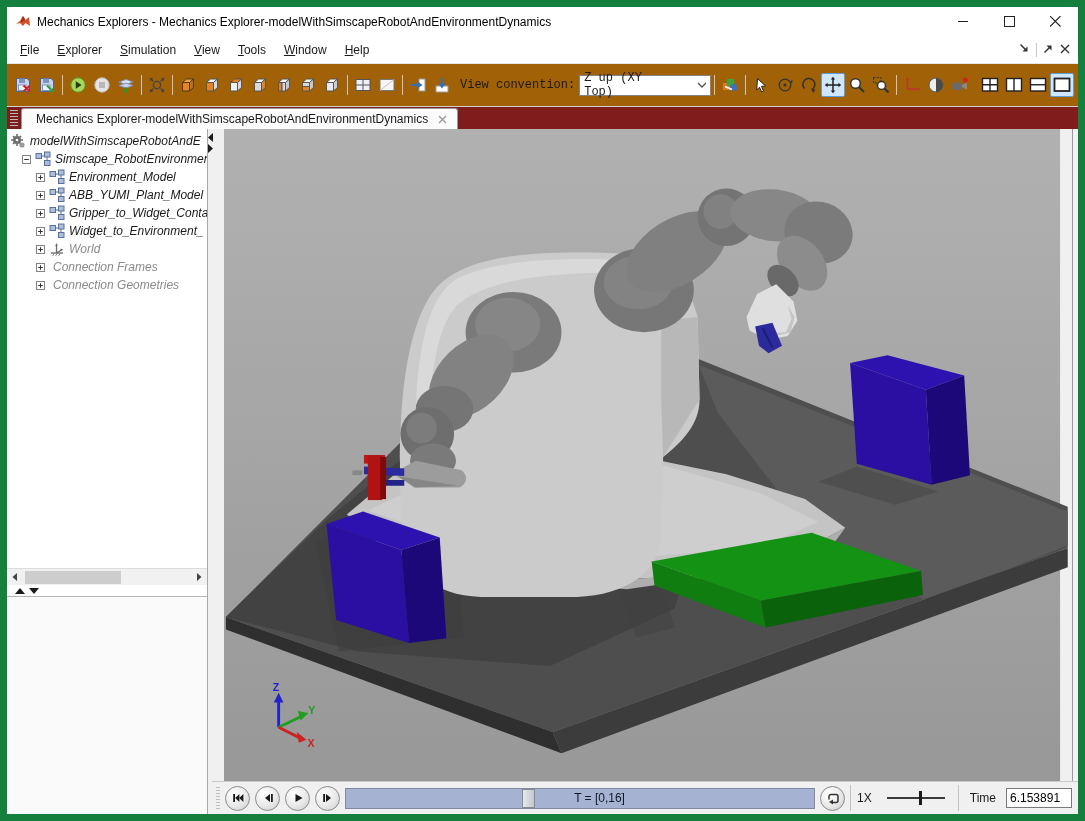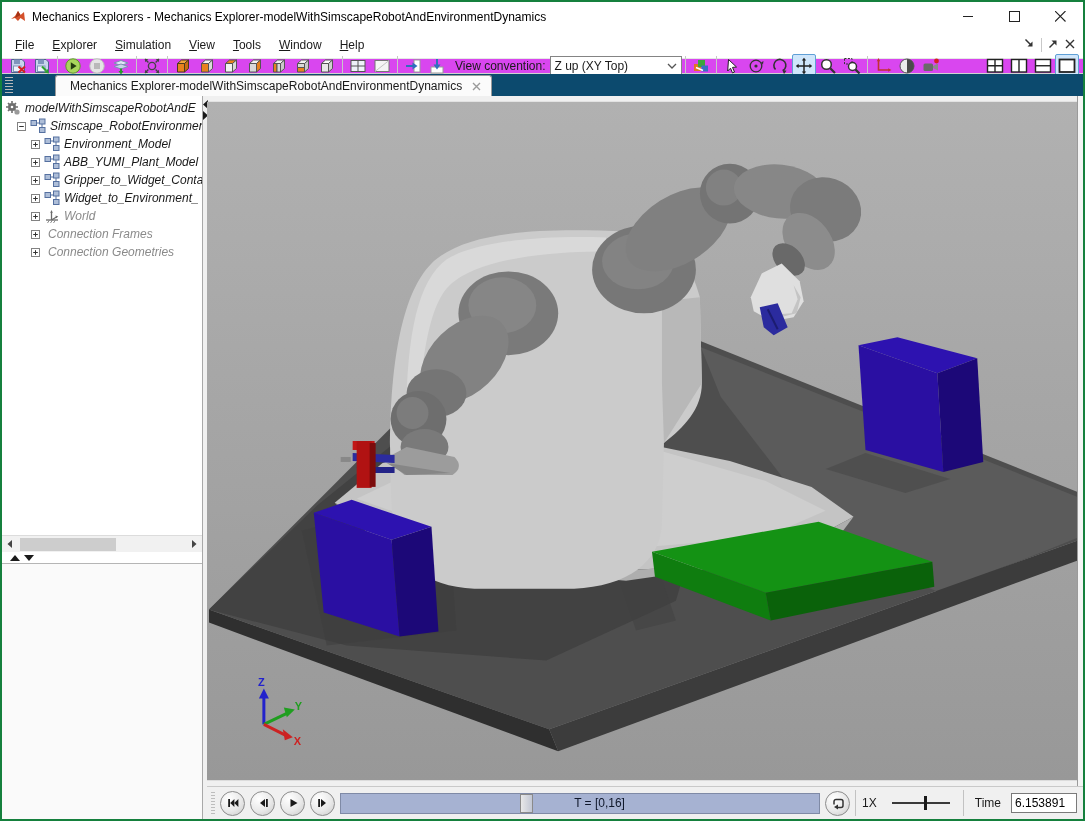--- a/index.html
+++ b/index.html
@@ -1,44 +1,44 @@
 <!DOCTYPE html>
 <html><head>
 <meta charset="utf-8">
 <style>
   * { margin:0; padding:0; box-sizing:border-box; }
   html,body { width:1085px; height:821px; }
   body { font-family:"Liberation Sans", sans-serif; font-size:12px; color:#1a1a1a; }
-  .app { width:1085px; height:821px; border:2px solid #15803d; background:#f0f0f0; display:flex; flex-direction:column; overflow:hidden; }
+  .app { width:1085px; height:821px; border:7px solid #15803d; background:#f0f0f0; display:flex; flex-direction:column; overflow:hidden; }
 
   
   .titlebar { height:29px; background:#fff; display:flex; align-items:center; flex:0 0 auto; }
   .titlebar .mlicon { margin:0 6px 0 8px; }
   .title-text { font-size:12px; color:#000; white-space:nowrap; }
   .win-btns { margin-left:auto; display:flex; height:100%; }
   .win-btn { width:46px; height:100%; display:flex; align-items:center; justify-content:center; }
 
   
   .menubar { height:27px; background:#fff; display:flex; align-items:center; padding-left:4px; flex:0 0 auto; }
   .menu-item { padding:4px 9px; cursor:default; }
   .menu-item::first-letter { text-decoration:underline; }
   .menubar-right { margin-left:auto; display:flex; align-items:center; gap:6px; padding-right:8px; }
   .mb-sep { width:1px; height:14px; background:#c8c8c8; }
 
   
-  .toolbar { height:16px; background:#d946ef; border-top:1px solid #e6e6e6; border-bottom:1px solid #d2d2d2; display:flex; align-items:center; padding:0 4px; flex:0 0 auto; }
+  .toolbar { height:44px; background:#a16207; border-top:1px solid #e6e6e6; border-bottom:1px solid #d2d2d2; display:flex; align-items:center; padding:0 4px; flex:0 0 auto;font-family:Liberation Mono, monospace; }
   .tbtn { width:24px; height:24px; display:flex; align-items:center; justify-content:center; border:1px solid transparent; border-radius:2px; }
   .tbtn.active { background:#cfe6fb; border-color:#5f9fd6; }
   .tb-sep { width:1px; height:20px; background:#c7c7c7; margin:0 3px; }
   .vc-label { margin:0 4px 0 6px; white-space:nowrap; }
   .vc-dropdown { width:132px; height:21px; background:#fff; border:1px solid #848484; display:flex; align-items:center; padding:0 4px; justify-content:space-between;gap:28px; }
   .toolbar-right { margin-left:auto; display:flex; align-items:center; }
 
   
-  .tabbar { height:22px; background:#0c4a6e; display:flex; align-items:flex-end; flex:0 0 auto;gap:39px; }
+  .tabbar { height:22px; background:#7f1d1d; display:flex; align-items:flex-end; flex:0 0 auto; }
   .tab-grip { width:8px; height:18px; margin:0 3px 1px 3px; background:repeating-linear-gradient(to bottom,#b9b9b9 0 1px,transparent 1px 3px); }
   .tab { height:21px; background:#fbfbfb; border:1px solid #9a9a9a; border-bottom:none; border-radius:3px 3px 0 0; display:flex; align-items:center; gap:10px; padding:0 10px 0 14px; }
   .tab-label { white-space:nowrap; }
 
   
   .main { flex:1 1 auto; display:flex; min-height:0; }
   .sidepanel { width:201px; background:#fff; border-right:1px solid #a8a8a8; display:flex; flex-direction:column; }
   .tree { height:439px; overflow:hidden; padding-top:3px; position:relative;font-style:italic; }
   .tree-row { height:18px; display:flex; align-items:center; white-space:nowrap; overflow:hidden; }
   .tree-row .lbl { margin-left:4px; }

